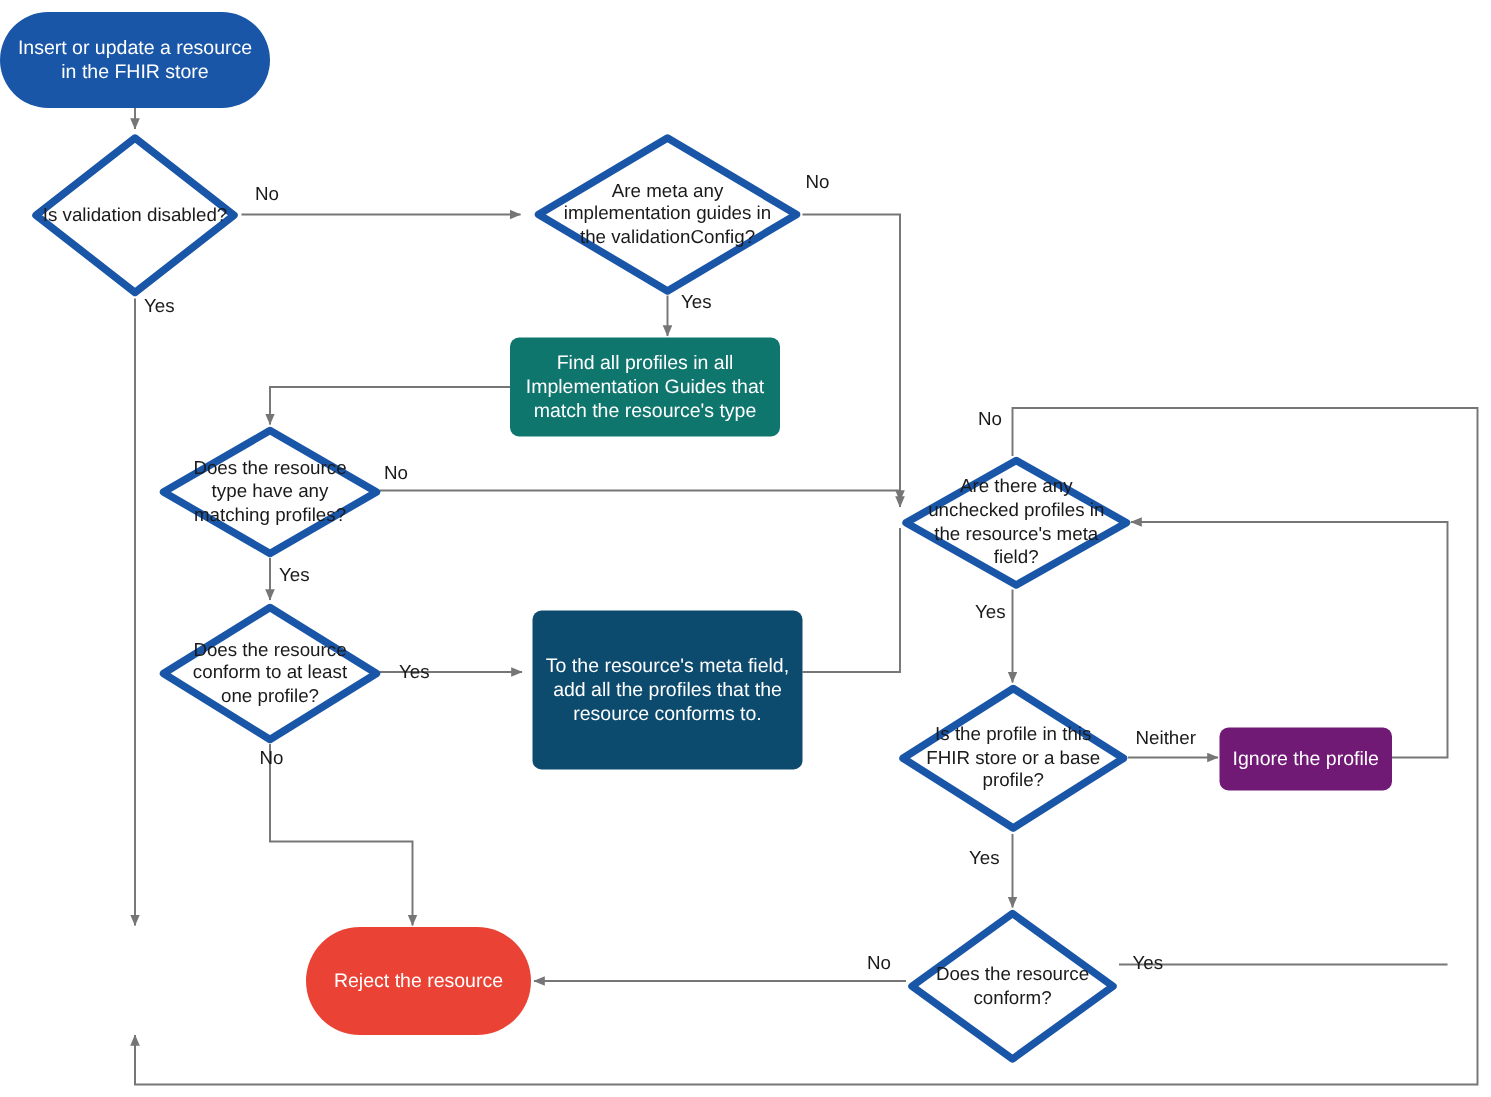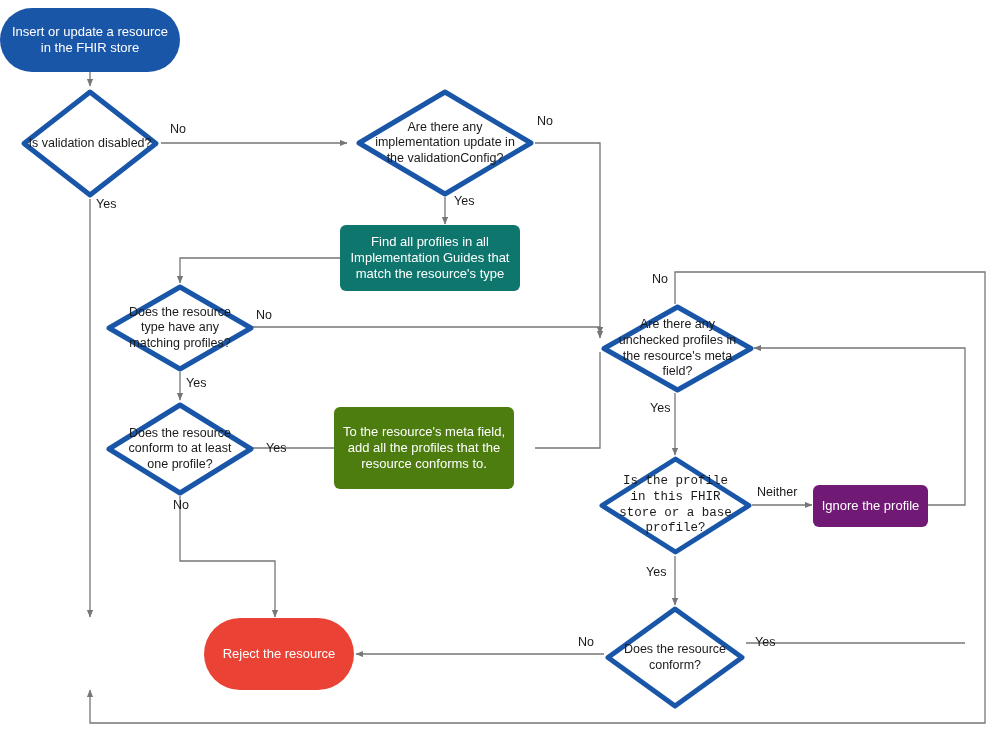--- a/index.html
+++ b/index.html
@@ -136,57 +136,57 @@
     <svg width="140" height="111" viewBox="0 0 140 111">
       <polygon points="70,4 136,55.5 70,107 4,55.5" fill="#ffffff" stroke="#1a56a8" stroke-width="5" stroke-linejoin="round"></polygon>
     </svg>
     <div class="decision-label" style="padding:0 6px;">Is validation disabled?</div>
   </div>
 
   <div class="decision-wrap" style="left:355px; top:88px; width:180px; height:110px;">
     <svg width="180" height="110" viewBox="0 0 180 110">
       <polygon points="90,4 176,55 90,106 4,55" fill="#ffffff" stroke="#1a56a8" stroke-width="5" stroke-linejoin="round"></polygon>
     </svg>
-    <div class="decision-label" style="padding:0 14px;">Are there any implementation update in the validationConfig?</div>
+    <div class="decision-label" style="padding:0 14px;">Are meta any implementation guides in the validationConfig?</div>
   </div>
 
   <div class="node process" style="left:340px; top:225px; width:180px; height:66px; background:#0f766e;">
     <span>Find all profiles in all Implementation Guides that match the resource's type</span>
   </div>
 
   <div class="decision-wrap" style="left:105px; top:283px; width:150px; height:90px;">
     <svg width="150" height="90" viewBox="0 0 150 90">
       <polygon points="75,4 146,45 75,86 4,45" fill="#ffffff" stroke="#1a56a8" stroke-width="5" stroke-linejoin="round"></polygon>
     </svg>
     <div class="decision-label" style="padding:0 16px;">Does the resource type have any matching profiles?</div>
   </div>
 
   <div class="decision-wrap" style="left:105px; top:401px; width:150px; height:96px;">
     <svg width="150" height="96" viewBox="0 0 150 96">
       <polygon points="75,4 146,48 75,92 4,48" fill="#ffffff" stroke="#1a56a8" stroke-width="5" stroke-linejoin="round"></polygon>
     </svg>
     <div class="decision-label" style="padding:0 14px;">Does the resource conform to at least one profile?</div>
   </div>
 
-  <div class="node process" style="left:334px; top:407px; width:180px; height:82px; background:#4d7c0f;">
+  <div class="node process" style="left:355px; top:407px; width:180px; height:106px; background:#0c4a6e;">
     <span>To the resource's meta field, add all the profiles that the resource conforms to.</span>
   </div>
 
   <div class="decision-wrap" style="left:600px; top:303px; width:155px; height:91px;">
     <svg width="155" height="91" viewBox="0 0 155 91">
       <polygon points="77.5,4 151,45.5 77.5,87 4,45.5" fill="#ffffff" stroke="#1a56a8" stroke-width="5" stroke-linejoin="round"></polygon>
     </svg>
     <div class="decision-label" style="padding:0 18px;">Are there any unchecked profiles in the resource's meta field?</div>
   </div>
 
   <div class="decision-wrap" style="left:598px; top:455px; width:155px; height:101px;">
     <svg width="155" height="101" viewBox="0 0 155 101">
       <polygon points="77.5,4 151,50.5 77.5,97 4,50.5" fill="#ffffff" stroke="#1a56a8" stroke-width="5" stroke-linejoin="round"></polygon>
     </svg>
-    <div class="decision-label" style="padding:0 14px;font-family:Liberation Mono, monospace;">Is the profile in this FHIR store or a base profile?</div>
+    <div class="decision-label" style="padding:0 14px;">Is the profile in this FHIR store or a base profile?</div>
   </div>
 
   <div class="node process" style="left:813px; top:485px; width:115px; height:42px; background:#701a75;">
     <span>Ignore the profile</span>
   </div>
 
   <div class="decision-wrap" style="left:604px; top:605px; width:142px; height:105px;">
     <svg width="142" height="105" viewBox="0 0 142 105">
       <polygon points="71,4 138,52.5 71,101 4,52.5" fill="#ffffff" stroke="#1a56a8" stroke-width="5" stroke-linejoin="round"></polygon>
     </svg>

